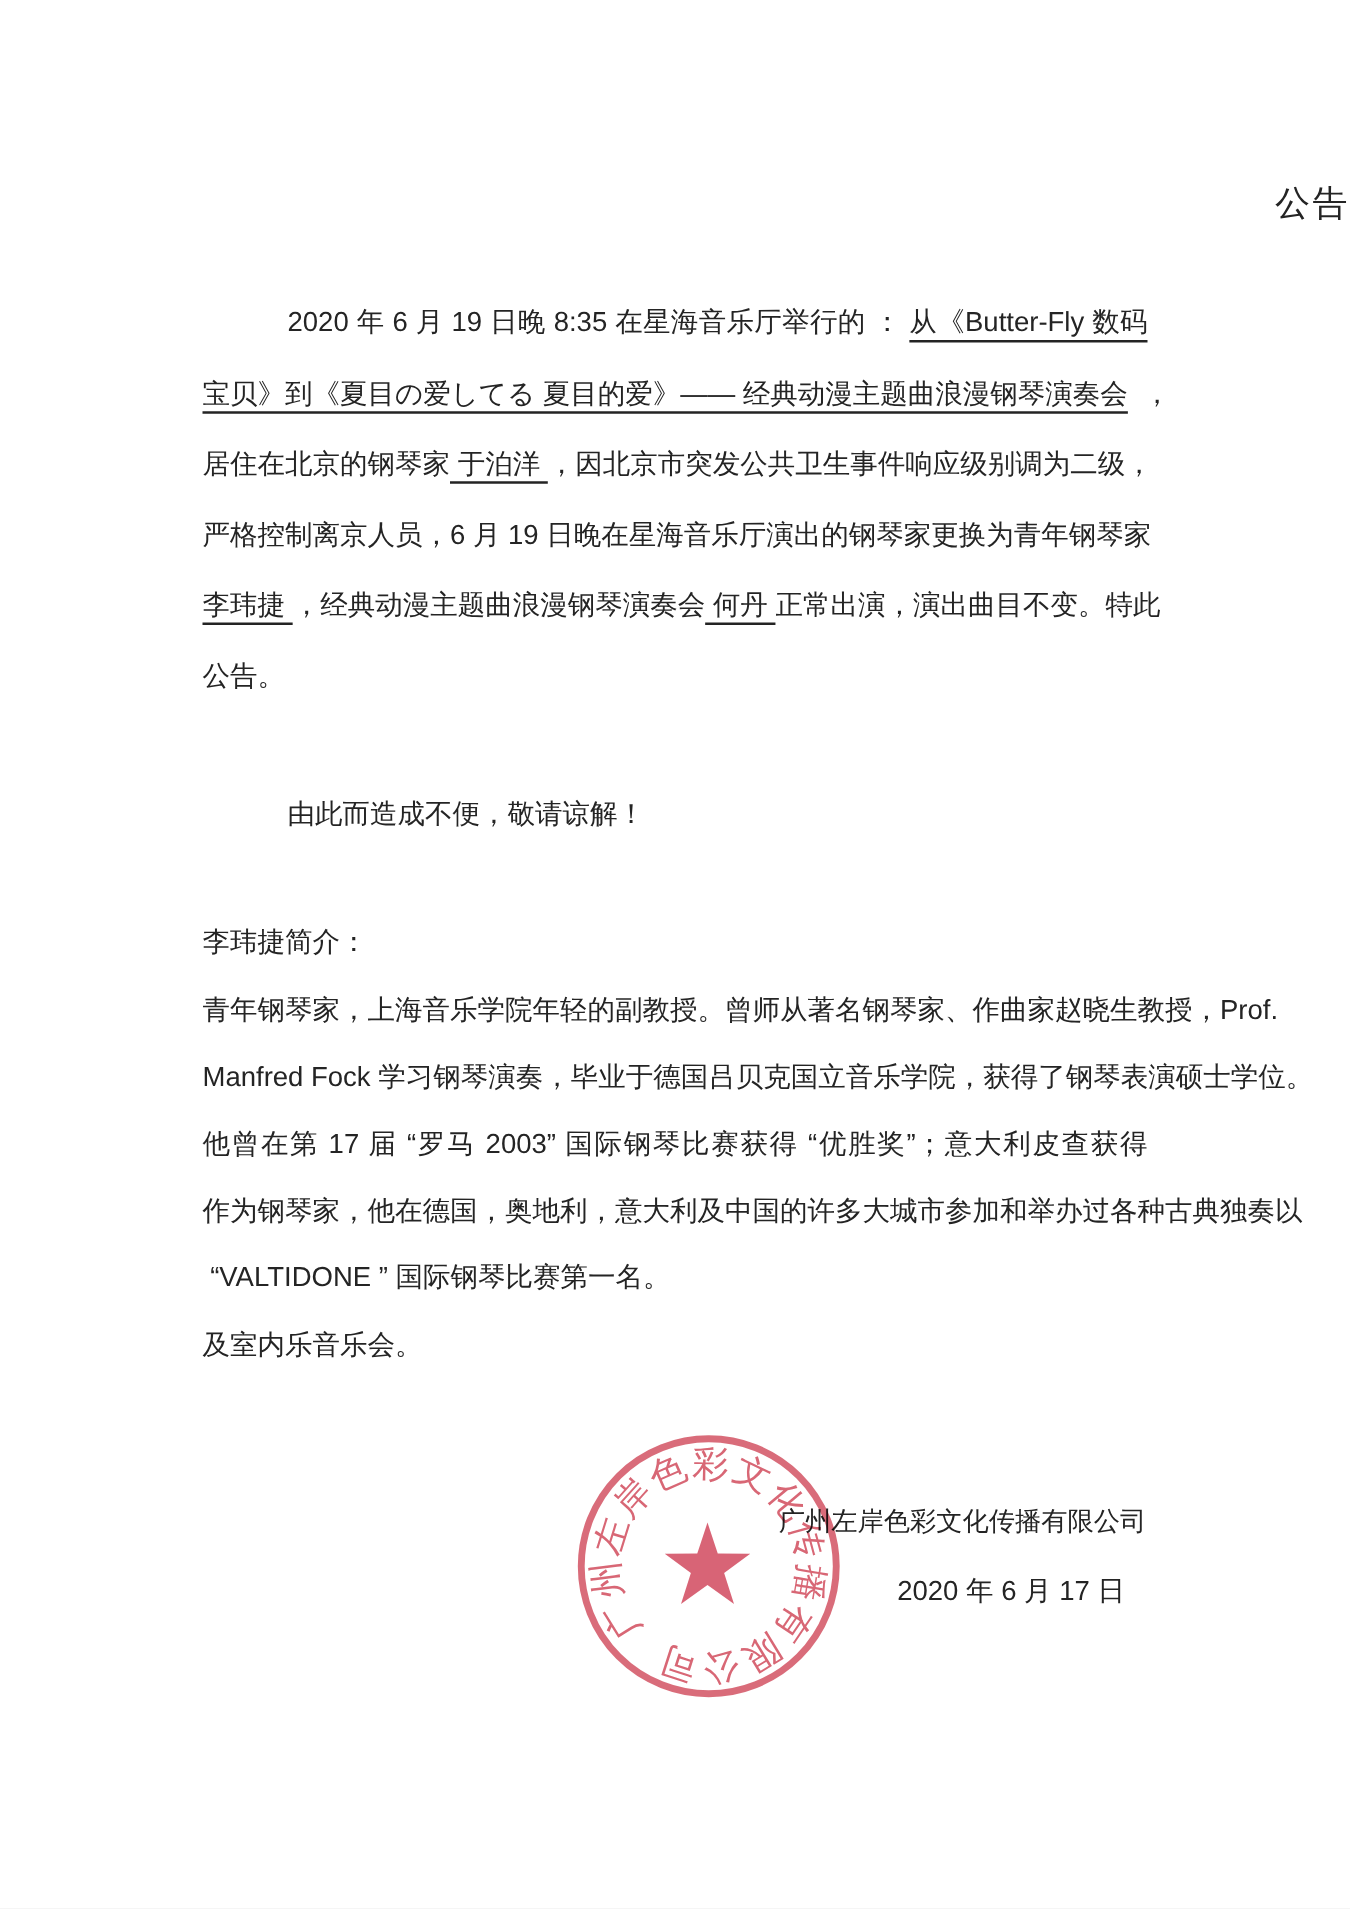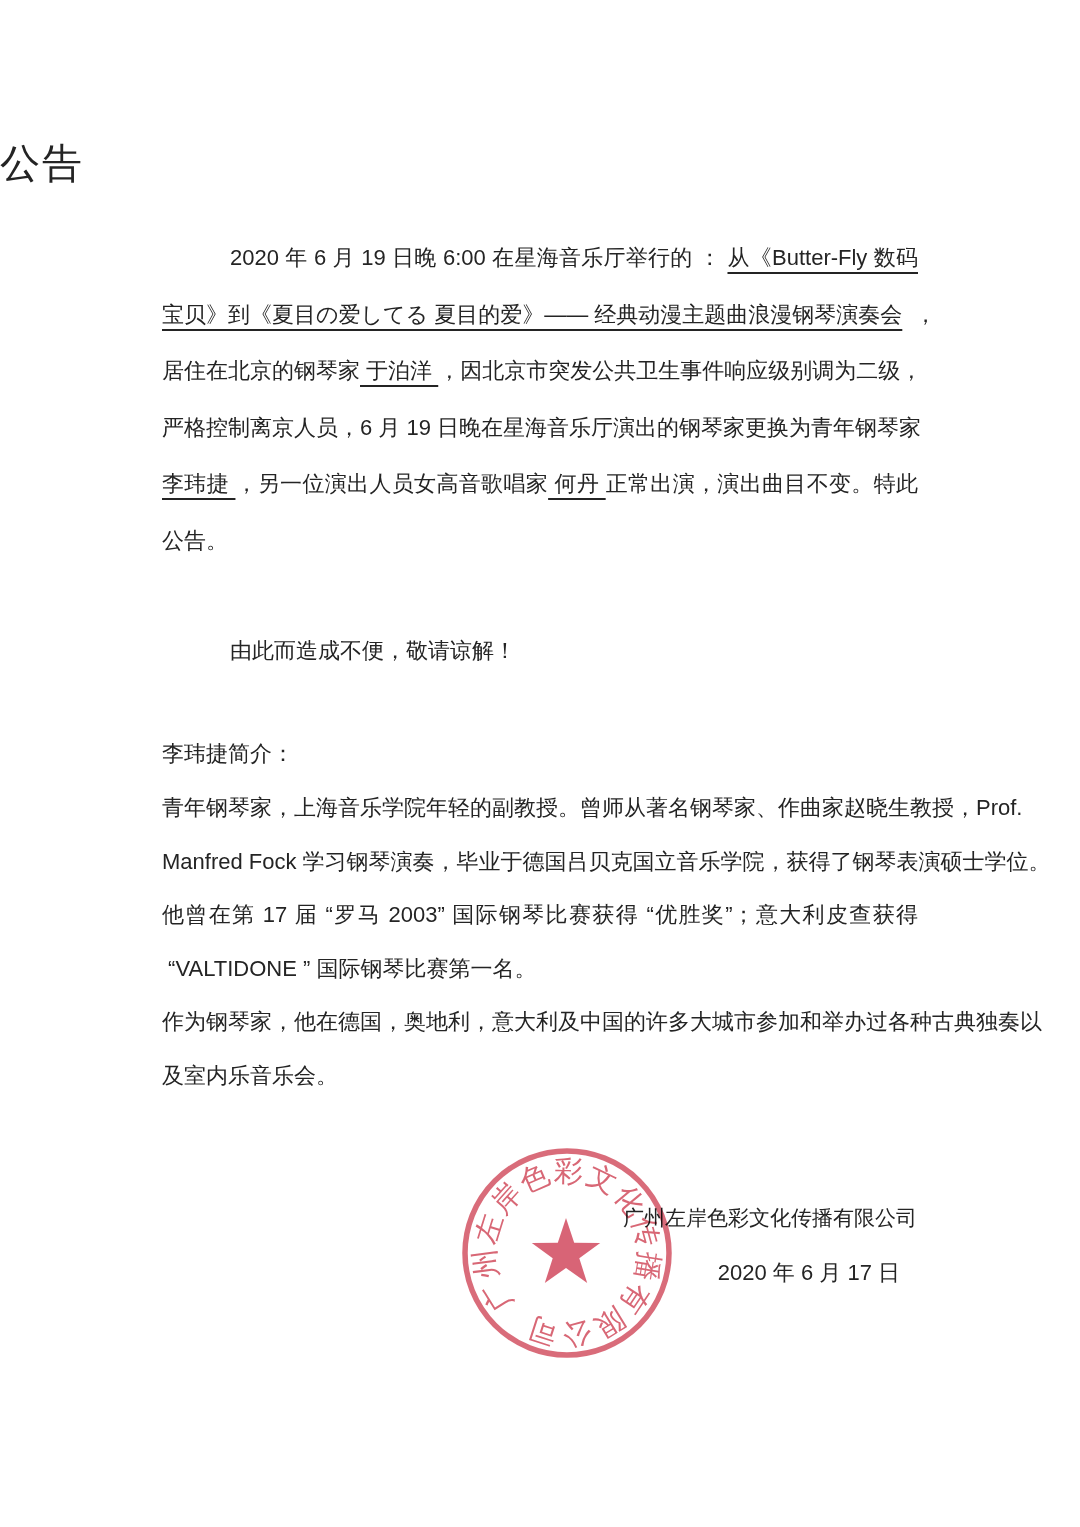--- a/index.html
+++ b/index.html
@@ -4,21 +4,21 @@
 <style>
   html,body{margin:0;padding:0;background:#e9e9e9;}
   .page{
     position:relative; width:1080px; height:1527px; margin:0 auto;
     background:#ffffff; overflow:hidden;
     font-family:"Liberation Sans","DejaVu Sans",sans-serif;
     color:#242424;
   }
   .doc-title{
     position:absolute; top:146px; left:0; width:100%;
-    text-align:left; font-size:40px; line-height:34px;
+    text-align:right; font-size:28px; line-height:34px;
     letter-spacing:2px; font-weight:400;
   }
   .sec{
     position:absolute; left:162px; width:756px; font-size:22px;
   }
   .sec-para1   { top:230px; }
   .sec-apology { top:623px; }
   .sec-bio-h   { top:726px; }
   .sec-bio     { top:781px; }
   .sec-para1 .tline, .sec-apology .tline, .sec-bio-h .tline { line-height:56.5px; height:56.5px; }
@@ -56,42 +56,42 @@
                   font-size:29px; font-weight:500; }
 </style>
 </head>
 <body>
 
 <div class="page">
 
   <div class="doc-title">公告</div>
 
   <div class="sec sec-para1">
-      <div class="tline just ind"><span>2020 年 6 月 19 日晚 6:00 在星海音乐厅举行的 ： </span><span class="ul">从《Butter-Fly 数码</span></div>
+      <div class="tline just ind"><span>2020 年 6 月 19 日晚 8:35 在星海音乐厅举行的 ： </span><span class="ul">从《Butter-Fly 数码</span></div>
       <div class="tline just"><span class="ul">宝贝》到《夏目の爱してる 夏目的爱》—— 经典动漫主题曲浪漫钢琴演奏会</span><span>  ，</span></div>
       <div class="tline just"><span>居住在北京的钢琴家</span><span class="ul"> 于泊洋 </span><span>，因北京市突发公共卫生事件响应级别调为二级，</span></div>
       <div class="tline just"><span>严格控制离京人员，6 月 19 日晚在星海音乐厅演出的钢琴家更换为青年钢琴家</span></div>
-      <div class="tline just"><span class="ul">李玮捷 </span><span>，另一位演出人员女高音歌唱家</span><span class="ul"> 何丹 </span><span>正常出演，演出曲目不变。特此</span></div>
+      <div class="tline just"><span class="ul">李玮捷 </span><span>，经典动漫主题曲浪漫钢琴演奏会</span><span class="ul"> 何丹 </span><span>正常出演，演出曲目不变。特此</span></div>
       <div class="tline left"><span>公告。</span></div>
     </div>
 
   <div class="sec sec-apology">
       <div class="tline left ind"><span>由此而造成不便，敬请谅解！</span></div>
     </div>
 
   <div class="sec sec-bio-h">
       <div class="tline left"><span>李玮捷简介：</span></div>
     </div>
 
   <div class="sec sec-bio">
       <div class="tline just"><span>青年钢琴家，上海音乐学院年轻的副教授。曾师从著名钢琴家、作曲家赵晓生教授，Prof.</span></div>
       <div class="tline just"><span>Manfred Fock 学习钢琴演奏，毕业于德国吕贝克国立音乐学院，获得了钢琴表演硕士学位。</span></div>
       <div class="tline just"><span>他曾在第 17 届 “罗马 2003” 国际钢琴比赛获得 “优胜奖”；意大利皮查获得</span></div>
+      <div class="tline just"><span>作为钢琴家，他在德国，奥地利，意大利及中国的许多大城市参加和举办过各种古典独奏以</span></div>
       <div class="tline left"><span> “VALTIDONE ” 国际钢琴比赛第一名。</span></div>
-      <div class="tline just"><span>作为钢琴家，他在德国，奥地利，意大利及中国的许多大城市参加和举办过各种古典独奏以</span></div>
       <div class="tline left"><span>及室内乐音乐会。</span></div>
     </div>
 
   <div class="sig-company">广州左岸色彩文化传播有限公司</div>
 
   <div class="sig-date">2020 年 6 月 17 日</div>
 
   <div class="seal" style="--seal-color: #cf4355; --seal-star: #d0455a;">
     <svg viewBox="0 0 230 230" xmlns="http://www.w3.org/2000/svg">
       <circle class="ring" cx="115" cy="115" r="102" fill="none" stroke-width="5.5"></circle>

